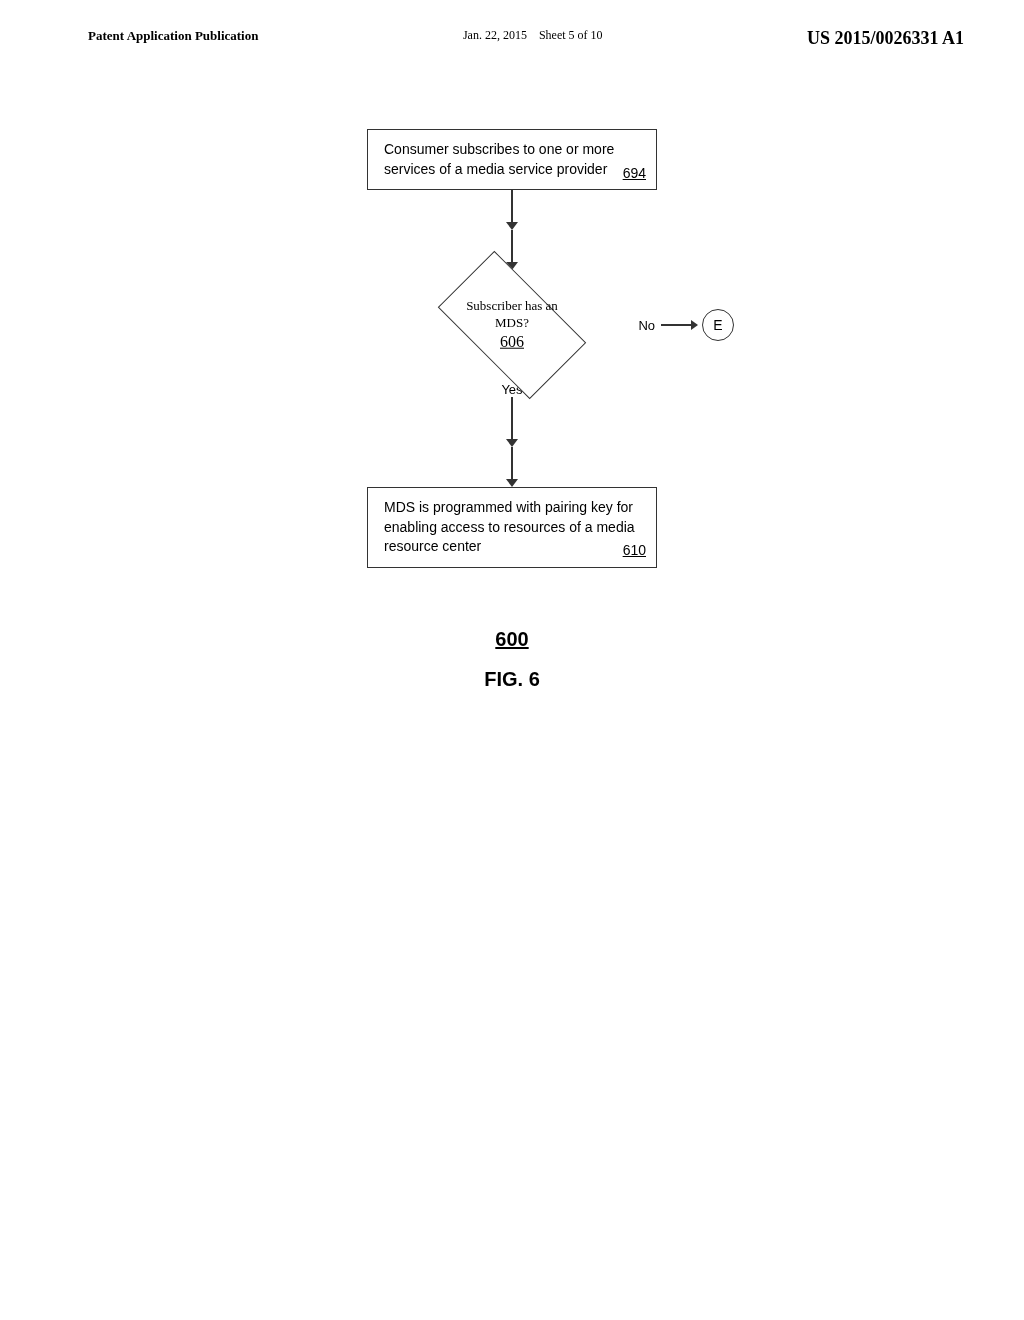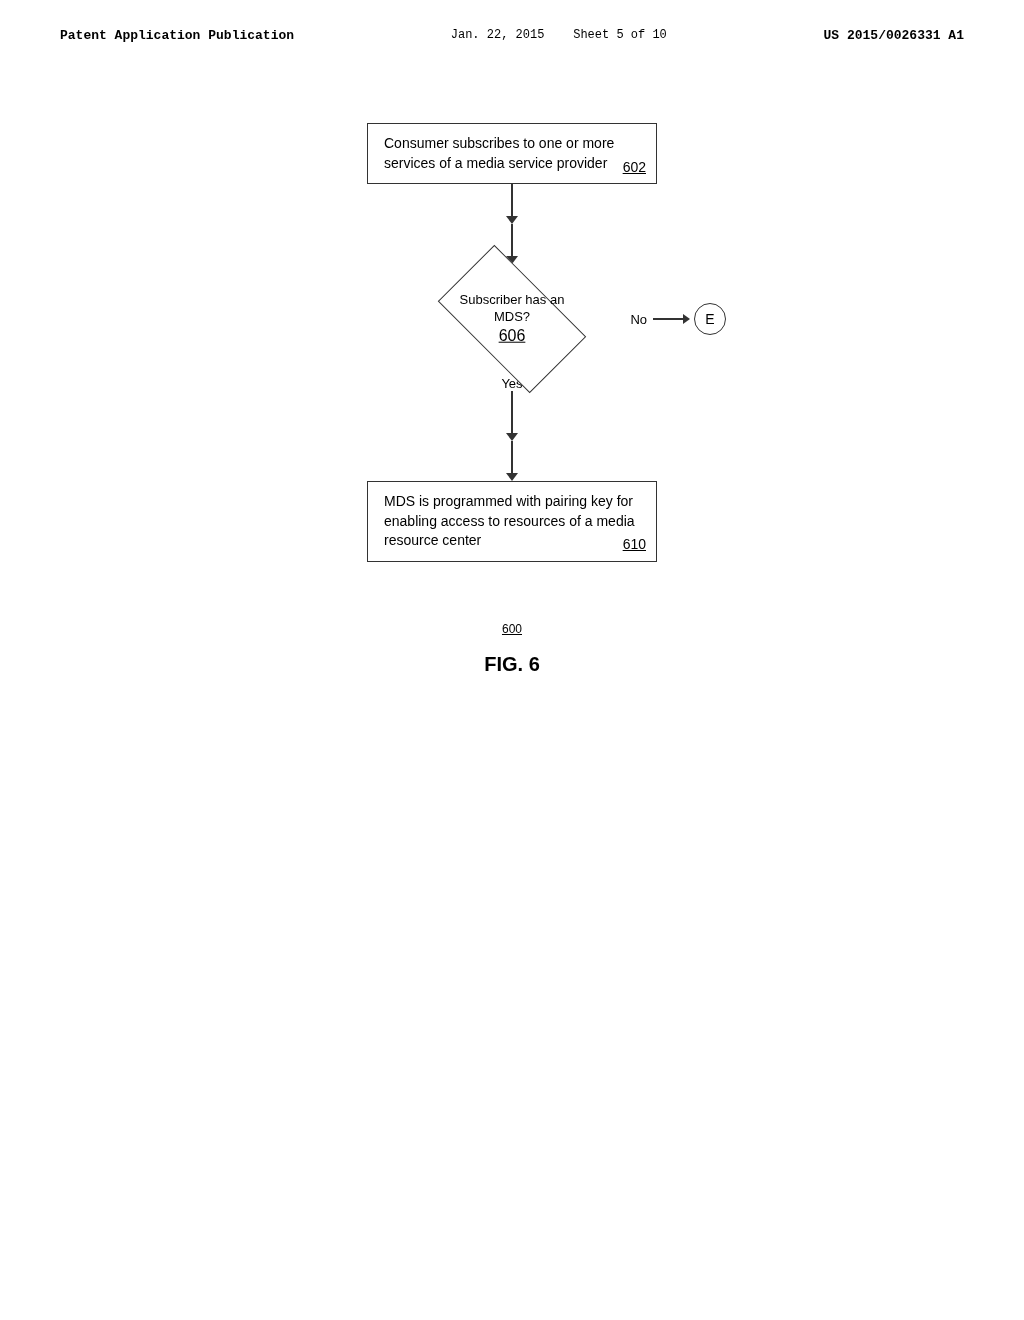--- a/index.html
+++ b/index.html
@@ -9,34 +9,34 @@
       width: 1024px;
       min-height: 1320px;
       position: relative;
     }
 
     
     .header {
       display: flex;
       justify-content: space-between;
       align-items: flex-start;
-      padding: 28px 60px 0 60px;
-      font-size: 13px;
-      font-family: Liberation Mono, monospace;
+      padding: 28px 60px 0 88px;
+      font-size: 13px;
+      font-family: Liberation Serif, serif;
     }
     .header-left {
       font-weight: bold;
       font-size: 13px;
     }
     .header-center {
       font-size: 12px;
       text-align: center;
     }
     .header-right {
-      font-size: 13px;
+      font-size: 18px;
       font-weight: bold;
     }
 
     
     .diagram-area {
       display: flex;
       flex-direction: column;
       align-items: center;
       margin-top: 80px;
     }
@@ -100,21 +100,21 @@
       border: 1.5px solid #333;
       transform: translate(-50%, -50%) rotate(45deg);
     }
     .diamond-text {
       position: absolute;
       top: 50%;
       left: 50%;
       transform: translate(-50%, -50%);
       text-align: center;
       font-size: 13px;
-      font-family: Liberation Sans, sans-serif;
+      font-family: Liberation Serif, serif;
       line-height: 1.3;
       width: 110px;
     }
     .diamond-ref {
       text-decoration: underline;
       font-size: 16px;
     }
     .no-label {
       font-size: 13px;
       font-family: Arial, sans-serif;
@@ -157,22 +157,22 @@
       text-align: center;
       margin-top: 2px;
     }
 
     
     .fig-label {
       text-align: center;
       margin-top: 60px;
     }
     .fig-num {
-      font-size: 12px;
-      font-weight: normal;
+      font-size: 20px;
+      font-weight: bold;
       font-family: Arial, sans-serif;
       text-decoration: underline;
     }
     .fig-caption {
       font-size: 20px;
       font-weight: bold;
       font-family: Arial, sans-serif;
       margin-top: 17px;
     }
 
@@ -206,21 +206,21 @@
     
     .no-arrow-row {
       display: flex;
       align-items: center;
       width: 460px;
       justify-content: center;
       position: relative;
     }
     .no-right-section {
       position: absolute;
-      right: 16px;
+      right: 8px;
       top: 50%;
       transform: translateY(-50%);
       display: flex;
       align-items: center;
     }
   </style>
 </head>
 <body>
 
 <div class="header">
@@ -230,21 +230,21 @@
     &nbsp;&nbsp;
     <span>Sheet 5 of 10</span>
   </div>
   <div class="header-right">US 2015/0026331 A1</div>
 </div>
 
 <div class="diagram-area">
 
   <div class="flow-box">
     <span>Consumer subscribes to one or more services of a media service provider</span>
-    <span class="ref-num">602</span>
+    <span class="ref-num">694</span>
   </div>
 
   <div class="arrow-down">
     <div class="line"></div>
     <div class="arrowhead"></div>
   </div>
 
 
   <div class="arrow-down">
     <div class="line"></div>

